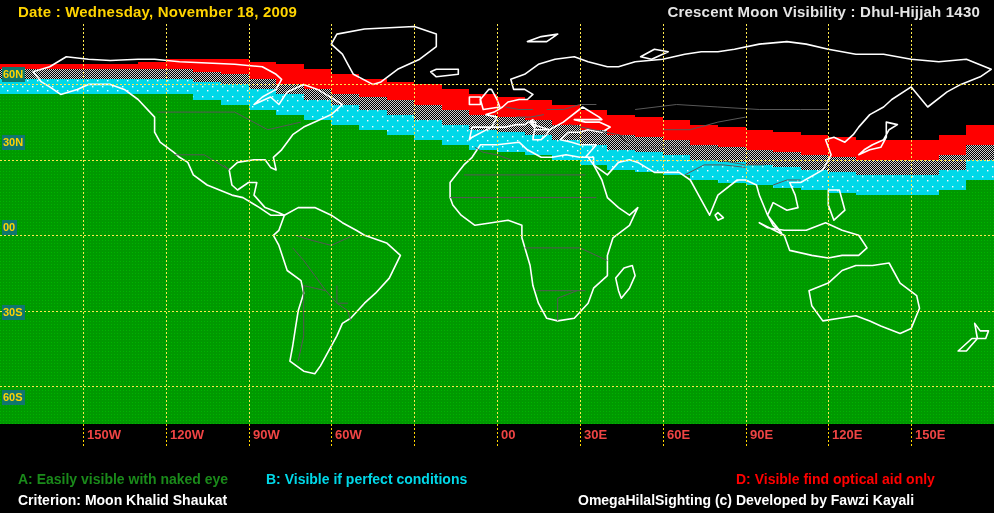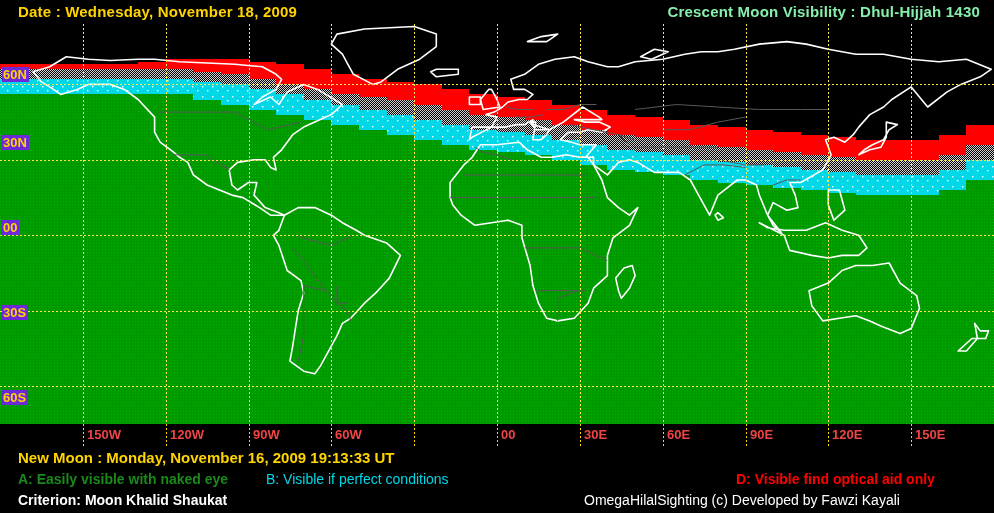--- a/index.html
+++ b/index.html
@@ -4,47 +4,47 @@
 <style>
   html,body{margin:0;padding:0;background:#000;}
   body{width:994px;height:513px;overflow:hidden;font-family:"Liberation Sans",sans-serif;}
   #root{position:relative;width:994px;height:440px;background:#000;}
 
   
   .hdr{position:absolute;top:0;left:0;width:994px;height:24px;z-index:40;}
   .hdr-left{position:absolute;left:18px;top:3px;font-size:15px;font-weight:bold;
             color:#ffd400;white-space:nowrap;letter-spacing:.2px;}
   .hdr-right{position:absolute;right:14px;top:3px;font-size:15px;font-weight:bold;
-             color:#86efac;white-space:nowrap;letter-spacing:.2px;}
+             color:#e5e5e5;white-space:nowrap;letter-spacing:.2px;}
 
   
   #map{position:absolute;left:0;top:24px;width:994px;height:400px;background:#000;overflow:hidden;}
   #plot{position:absolute;left:0;top:0;width:994px;height:400px;}
   #plot svg{display:block;}
 
   
-  .latlab{position:absolute;left:2px;font-size:13px;font-weight:bold;color:#ffd400;
-          background:#6d28d9;padding:0 2px 0 1px;line-height:15px;z-index:30;}
+  .latlab{position:absolute;left:2px;font-size:11px;font-weight:bold;color:#ffd400;
+          background:#0f766e;padding:0 2px 0 1px;line-height:15px;z-index:30;}
 
   
   #lonaxis{position:absolute;left:0;top:424px;width:994px;height:24px;z-index:30;background:#000;}
   .lonlab{position:absolute;top:3px;font-size:13px;font-weight:bold;color:#ef4444;white-space:nowrap;}
   .lontick{position:absolute;top:0px;width:1px;height:22px;
            background-image:linear-gradient(#ffd400 50%,transparent 50%);
            background-size:1px 4px;}
 
   
   #footer{position:absolute;left:0;top:448px;width:994px;height:65px;background:#000;z-index:30;}
   .f-newmoon{position:absolute;left:18px;top:1px;font-size:15px;font-weight:bold;color:#ffd400;white-space:nowrap;}
   .f-a{position:absolute;left:18px;top:23px;font-size:14px;font-weight:bold;color:#1a8a1a;white-space:nowrap;}
-  .f-b{position:absolute;left:266px;top:23px;font-size:14px;font-weight:normal;color:#00d8e8;white-space:nowrap;}
+  .f-b{position:absolute;left:266px;top:23px;font-size:14px;font-weight:bold;color:#00d8e8;white-space:nowrap;}
   .f-c{position:absolute;left:518px;top:23px;font-size:14px;font-weight:bold;color:#909090;white-space:nowrap;}
   .f-d{position:absolute;left:736px;top:23px;font-size:14px;font-weight:bold;color:#ff0000;white-space:nowrap;}
   .f-crit{position:absolute;left:18px;top:44px;font-size:14px;font-weight:bold;color:#ffffff;white-space:nowrap;}
-  .f-brand{position:absolute;left:578px;top:44px;font-size:14px;font-weight:normal;color:#ffffff;white-space:nowrap;margin-left:6px;}
+  .f-brand{position:absolute;left:578px;top:44px;font-size:14px;font-weight:bold;color:#ffffff;white-space:nowrap;}
 
   
   .gridv{position:absolute;top:0;width:1px;height:400px;
          background-image:linear-gradient(#ffe94d 50%,transparent 50%);
          background-size:1px 4px;z-index:20;}
   .gridh{position:absolute;left:0;width:994px;height:1px;
          background-image:linear-gradient(to right,#ffe94d 50%,transparent 50%);
          background-size:4px 1px;z-index:20;}
 </style>
 </head>
@@ -171,21 +171,20 @@
       <div class="lonlab" style="left: 667px;">60E</div>
       <div class="lontick" style="left: 746px;"></div>
       <div class="lonlab" style="left: 750px;">90E</div>
       <div class="lontick" style="left: 828px;"></div>
       <div class="lonlab" style="left: 832px;">120E</div>
       <div class="lontick" style="left: 911px;"></div>
       <div class="lonlab" style="left: 915px;">150E</div>
     </div>
 
   <div id="footer">
-    <div class="f-newmoon">New Moon : Monday, November 16, 2009  19:13:33  UT</div>
     <div class="f-a">A: Easily visible with naked eye</div>
     <div class="f-b">B: Visible if perfect conditions</div>
     <div class="f-d">D: Visible find optical aid only</div>
     <div class="f-crit">Criterion: Moon Khalid Shaukat</div>
     <div class="f-brand">OmegaHilalSighting  (c)  Developed by Fawzi Kayali</div>
   </div>
 
 </div>
 
 </body></html>

